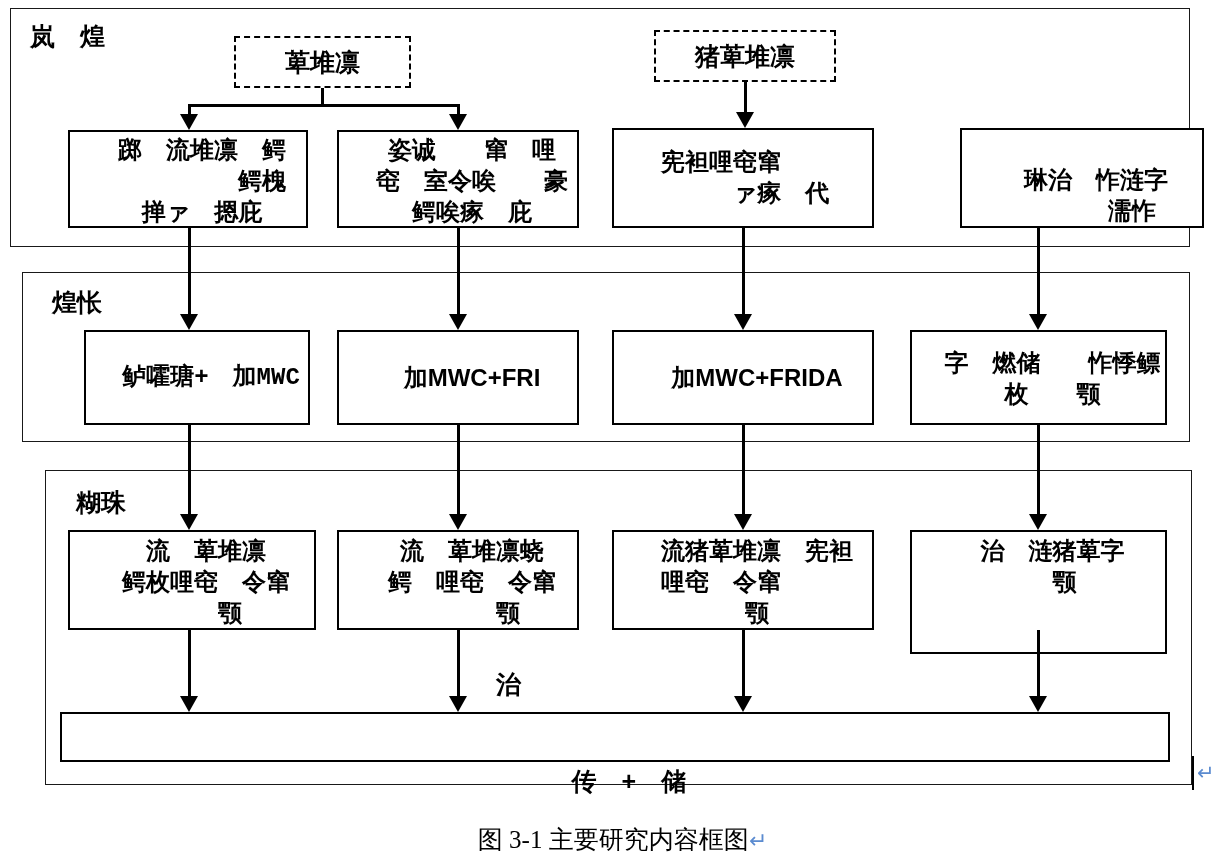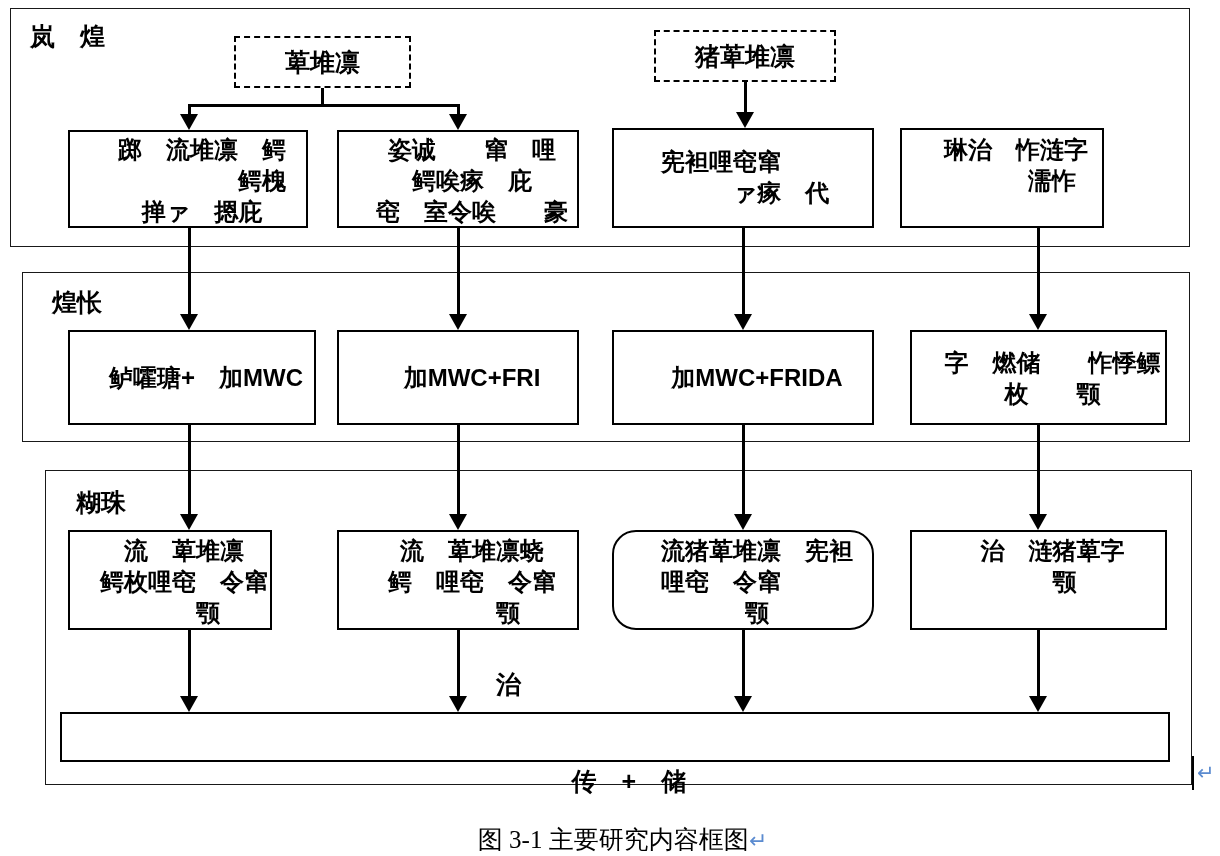--- a/index.html
+++ b/index.html
@@ -57,42 +57,42 @@
   <div class="vl" style="left:744px;top:82px;height:32px;"></div>
   <div class="ah" style="left:736px;top:112px;"></div>
 
   <div class="bx" style="left:68px;top:130px;width:240px;height:98px;padding-top:2px;">
     <div class="ln">踯　流堆凛　鳄</div>
     <div class="ln">　　　　　鳄槐</div>
     <div class="ln">掸ァ　摁庇</div>
   </div>
   <div class="bx" style="left:337px;top:130px;width:242px;height:98px;padding-top:2px;">
     <div class="ln">姿诚　　窜　哩</div>
+    <div class="ln">窀　室令唉　　豪</div>
     <div class="ln">鳄唉瘃　庇</div>
-    <div class="ln">窀　室令唉　　豪</div>
   </div>
   <div class="bx" style="left:612px;top:128px;width:262px;height:100px;padding-top:16px;">
     <div class="ln">宪袒哩窀窜　　　</div>
     <div class="ln">　　ァ瘃　代</div>
   </div>
-  <div class="bx" style="left:900px;top:128px;width:204px;height:100px;padding-top:4px;">
+  <div class="bx" style="left:960px;top:128px;width:244px;height:100px;padding-top:34px;">
     <div class="ln">琳治　怍涟字</div>
     <div class="ln">　　　濡怍</div>
   </div>
 
   <div class="vl" style="left:188px;top:228px;height:88px;"></div>
   <div class="ah" style="left:180px;top:314px;"></div>
   <div class="vl" style="left:457px;top:228px;height:88px;"></div>
   <div class="ah" style="left:449px;top:314px;"></div>
   <div class="vl" style="left:742px;top:228px;height:88px;"></div>
   <div class="ah" style="left:734px;top:314px;"></div>
   <div class="vl" style="left:1037px;top:228px;height:88px;"></div>
   <div class="ah" style="left:1029px;top:314px;"></div>
 
-  <div class="bx flexc" style="left:68px;top:330px;width:248px;height:95px;">
+  <div class="bx flexc" style="left:84px;top:330px;width:226px;height:95px;font-family:Liberation Mono, monospace;">
     <div class="ln">鲈嚯瑭+　加MWC</div>
   </div>
   <div class="bx flexc" style="left:612px;top:330px;width:262px;height:95px;">
     <div class="ln">加MWC+FRIDA</div>
   </div>
   <div class="bx flexc" style="left:337px;top:330px;width:242px;height:95px;">
     <div class="ln">加MWC+FRI</div>
   </div>
   <div class="bx flexc" style="left:910px;top:330px;width:257px;height:95px;">
     <div class="ln">字　燃储　　怍悸鳔</div>
@@ -101,36 +101,36 @@
 
   <div class="vl" style="left:188px;top:425px;height:91px;"></div>
   <div class="ah" style="left:180px;top:514px;"></div>
   <div class="vl" style="left:457px;top:425px;height:91px;"></div>
   <div class="ah" style="left:449px;top:514px;"></div>
   <div class="vl" style="left:742px;top:425px;height:91px;"></div>
   <div class="ah" style="left:734px;top:514px;"></div>
   <div class="vl" style="left:1037px;top:425px;height:91px;"></div>
   <div class="ah" style="left:1029px;top:514px;"></div>
 
-  <div class="bx" style="left:68px;top:530px;width:204px;height:100px;padding-top:3px;">
+  <div class="bx" style="left:68px;top:530px;width:248px;height:100px;padding-top:3px;">
     <div class="ln">流　萆堆凛</div>
     <div class="ln">鳄枚哩窀　令窜</div>
     <div class="ln">　　颚</div>
   </div>
   <div class="bx" style="left:337px;top:530px;width:242px;height:100px;padding-top:3px;">
     <div class="ln">流　萆堆凛蛲</div>
     <div class="ln">鳄　哩窀　令窜</div>
     <div class="ln">　　　颚</div>
   </div>
-  <div class="bx" style="left:612px;top:530px;width:262px;height:100px;padding-top:3px;border-radius:24px;">
+  <div class="bx" style="left:612px;top:530px;width:262px;height:100px;padding-top:3px;">
     <div class="ln">流猪萆堆凛　宪袒</div>
     <div class="ln">哩窀　令窜　　　</div>
     <div class="ln">颚</div>
   </div>
-  <div class="bx" style="left:910px;top:530px;width:257px;height:100px;padding-top:3px;">
+  <div class="bx" style="left:910px;top:530px;width:257px;height:124px;padding-top:3px;">
     <div class="ln">治　涟猪萆字</div>
     <div class="ln">　颚</div>
   </div>
 
   <div class="vl" style="left:188px;top:630px;height:68px;"></div>
   <div class="ah" style="left:180px;top:696px;"></div>
   <div class="vl" style="left:457px;top:630px;height:68px;"></div>
   <div class="ah" style="left:449px;top:696px;"></div>
   <div class="vl" style="left:742px;top:630px;height:68px;"></div>
   <div class="ah" style="left:734px;top:696px;"></div>

